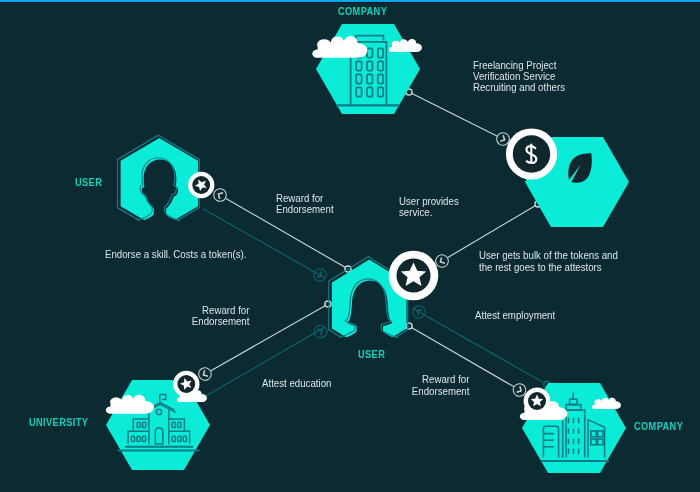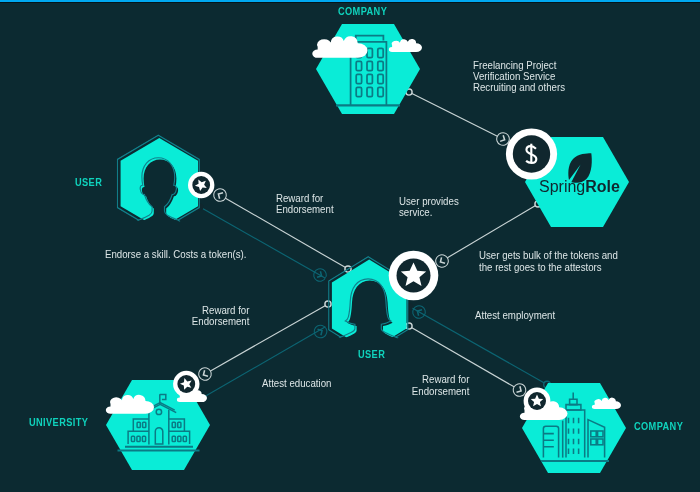--- a/index.html
+++ b/index.html
@@ -221,21 +221,20 @@
 <g>
           <circle cx="531.5" cy="154.0" r="25.6" fill="#ffffff"></circle>
           <circle cx="531.5" cy="154.0" r="18.7" fill="#10272e"></circle>
           <g transform="translate(531.3,153.2) scale(0.93)" stroke="#ffffff" stroke-width="2.3" fill="none">
             <path d="M 0,-10.2 L 0,10.2"></path>
             <path d="M 5.0,-4.7 C 5.0,-4.7 2.2,-7.6 -0.9,-7.6 C -3.6,-7.6 -5.2,-5.8 -5.2,-3.6 C -5.2,-1.2 -2.9,0.1 -0.2,1.1 C 2.8,2.2 5.4,3.6 5.4,6.2 C 5.4,8.7 3.3,10.4 0.3,10.4 C -3.1,10.4 -5.6,8.2 -5.6,8.2"></path>
           </g>
         </g>
 </g>
 </svg>
-<div class="brand" style="left:539px;top:177.5px;"><span class="l">Spring</span><span class="b">Role</span></div>
 <div class="lbl" style="left:338.4px;top:4.6px;">COMPANY</div>
 <div class="lbl" style="left:75.4px;top:176.3px;">USER</div>
 <div class="lbl" style="left:358.4px;top:348.3px;">USER</div>
 <div class="lbl" style="left:29.4px;top:416.3px;">UNIVERSITY</div>
 <div class="lbl" style="left:634.4px;top:420.3px;">COMPANY</div>
 <div class="note" style="left:472.6px;top:59.9px;">
       <div>Freelancing Project</div>
       <div>Verification Service</div>
       <div>Recruiting and others</div>
     </div>

